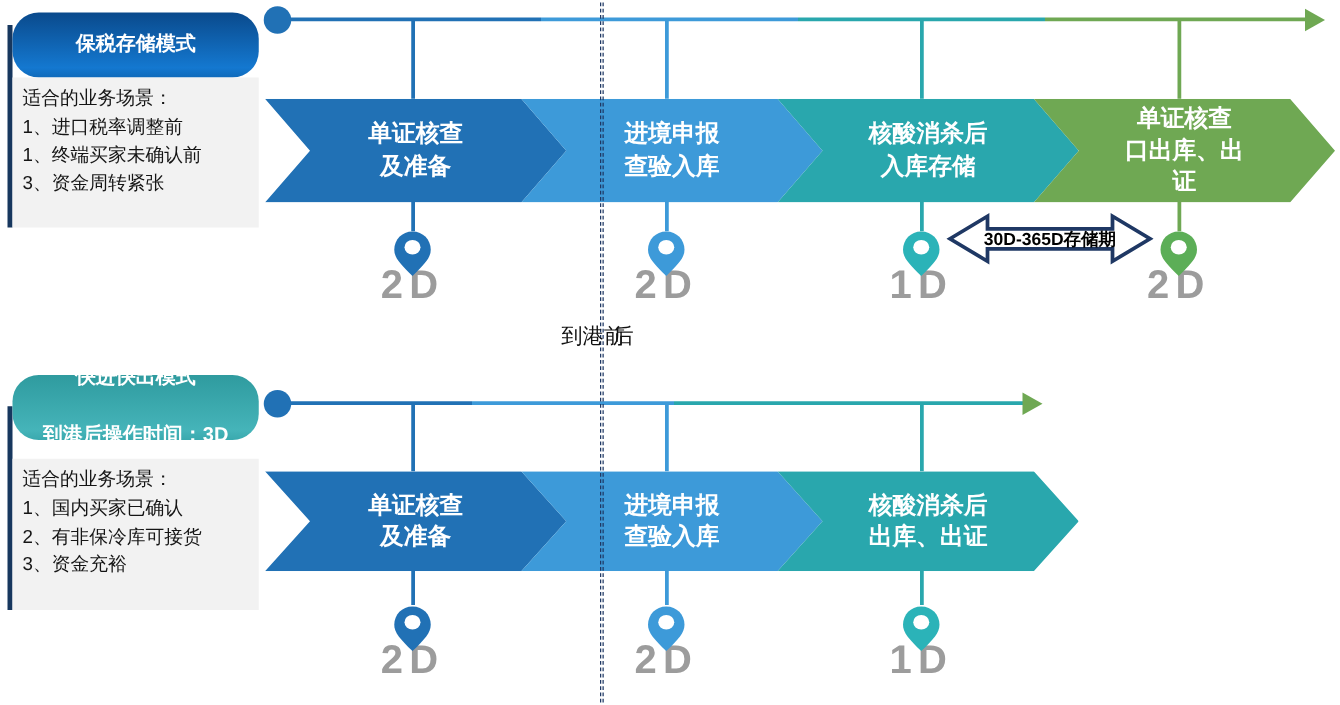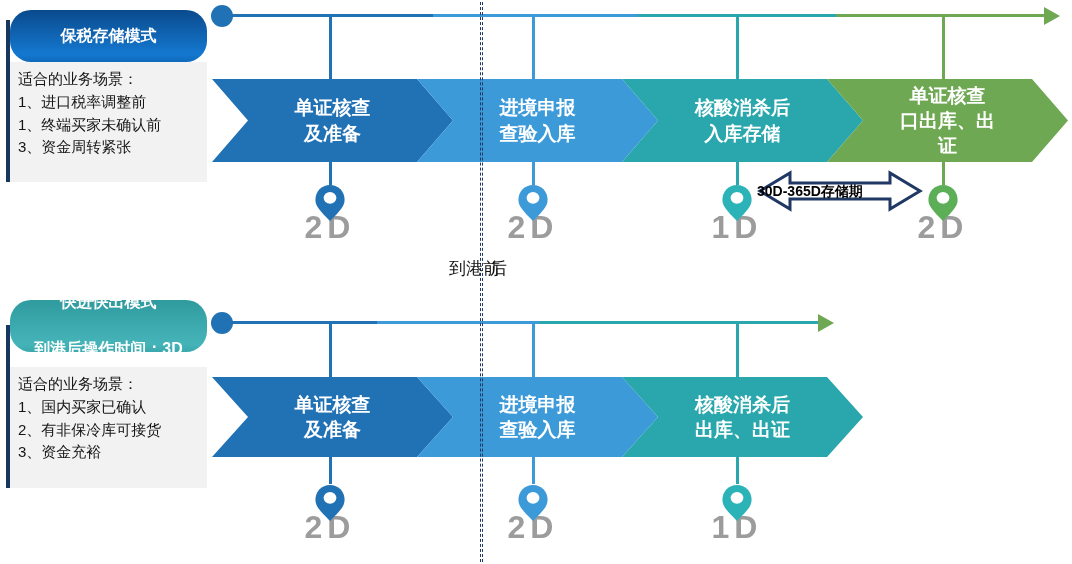--- a/index.html
+++ b/index.html
@@ -59,21 +59,21 @@
   .divider{
     left:480px;top:2px;width:1px;height:560px;z-index:5;
     border-left:1.5px dashed var(--divider);border-right:1.5px dashed var(--divider);
   }
   .arrival{top:257px;font-size:17px;color:#111;z-index:6;}
 
   
   .note{left:757px;top:168px;width:166px;height:46px;z-index:4;}
   .note svg{position:absolute;left:0;top:0;}
   .note-text{
-    position:absolute;left:0;top:0;width:166px;height:46px;line-height:46px;
+    position:absolute;left:0;top:0;width:166px;height:46px;line-height:46px;text-align:center;
     font-size:14px;font-weight:bold;color:#000;
   }
 </style>
 </head>
 <body>
 
 <div id="canvas">
 
   <div class="abs stripe" style="left:6px;top:20px;height:162px;"></div>
   <div class="abs panel-header ph-blue" style="top:10px;">

